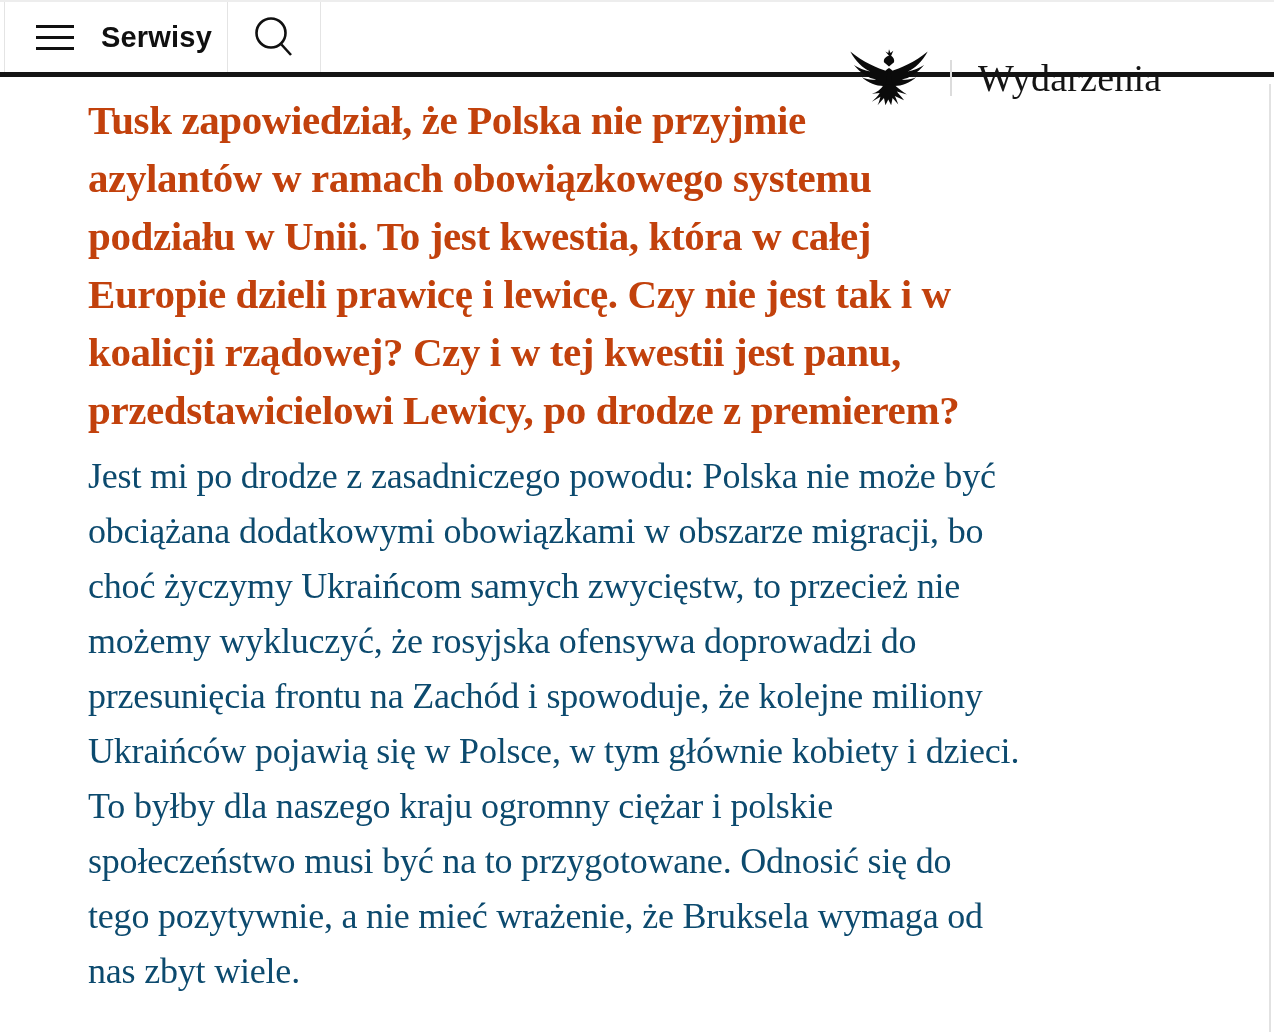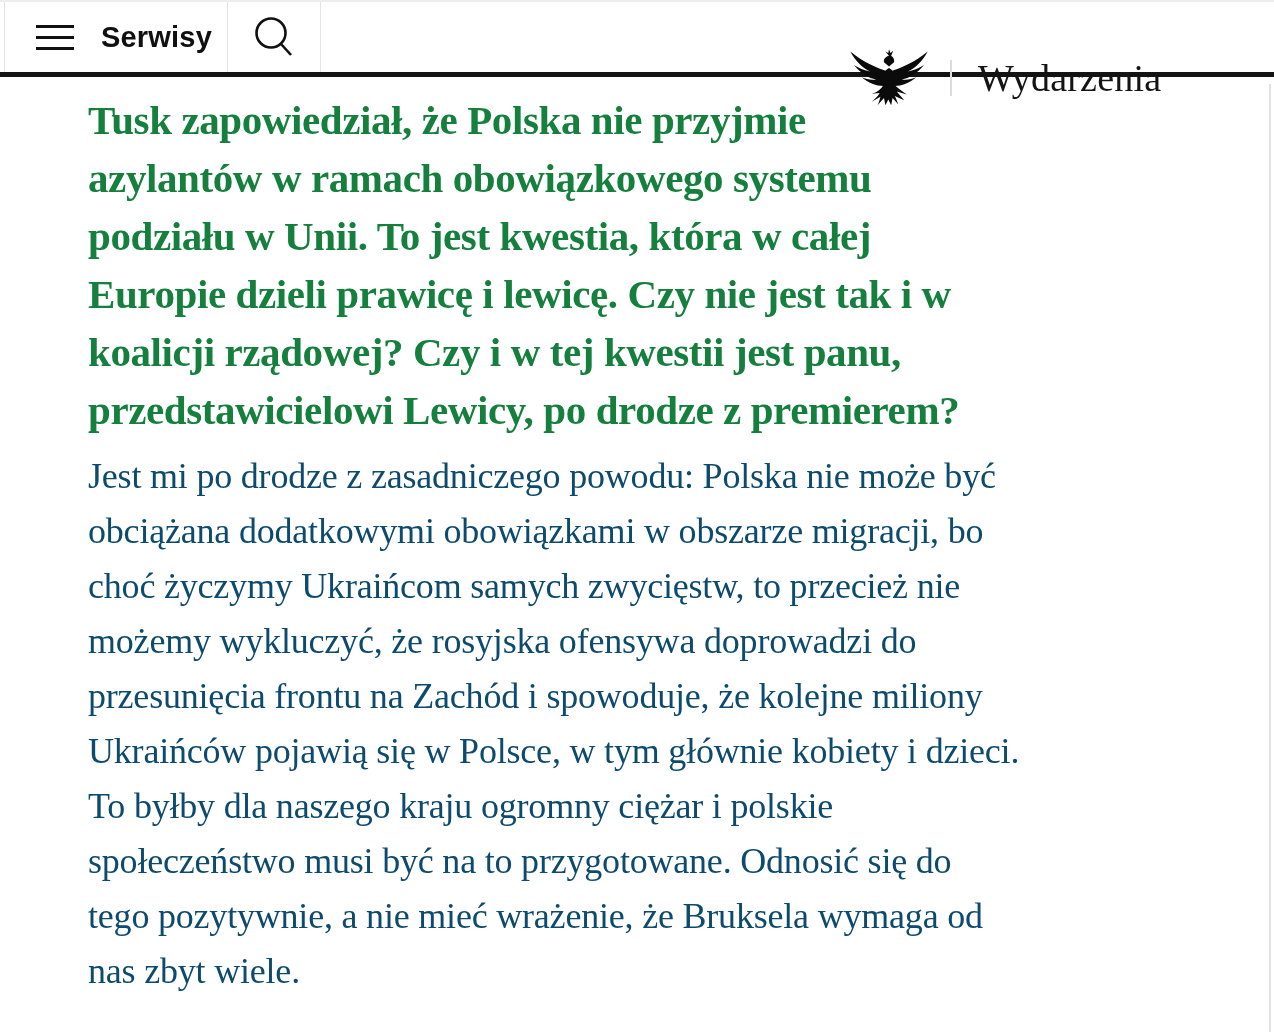--- a/index.html
+++ b/index.html
@@ -72,21 +72,21 @@
   }
 
   
   main { padding: 0 60px 0 88px; }
   .question {
     margin: 14px 0 0 0;
     font-family: "Liberation Serif", serif;
     font-weight: 700;
     font-size: 41px;
     line-height: 58px;
-    color: #15803d;
+    color: #c2410c;
     letter-spacing: -0.4px;
     white-space: pre-line;
   }
   .answer {
     margin: 10px 0 0 0;
     font-family: "Liberation Serif", serif;
     font-weight: 400;
     font-size: 36px;
     line-height: 55px;
     color: #0c4a6e;

